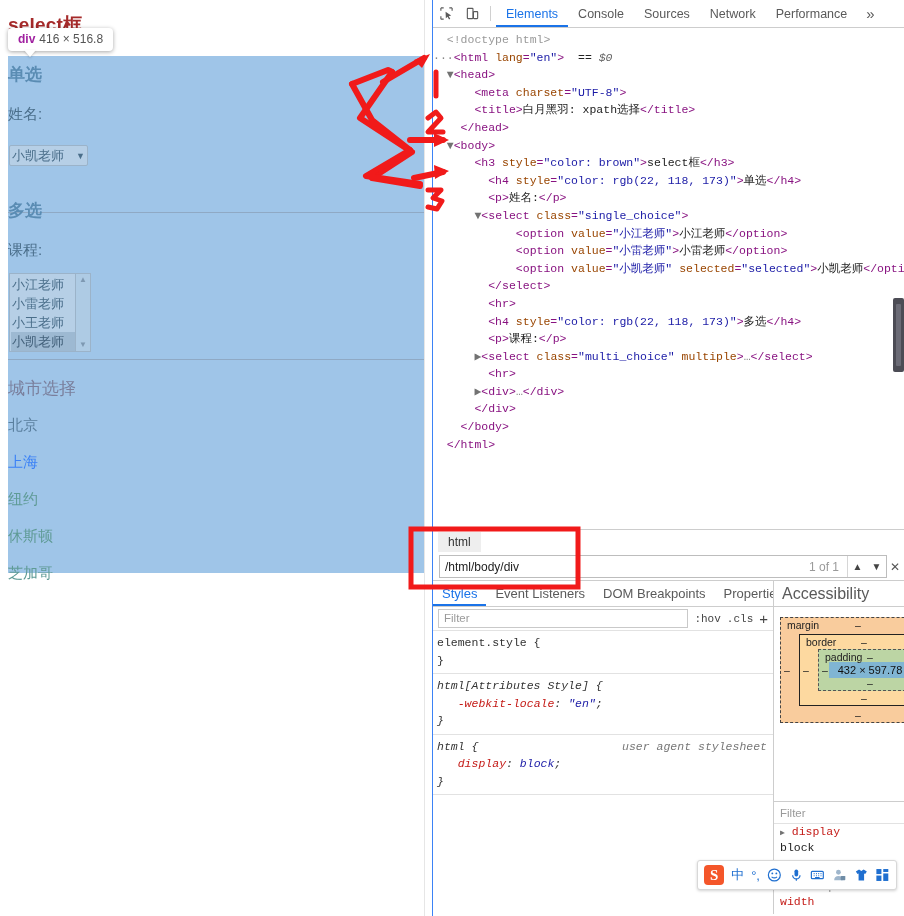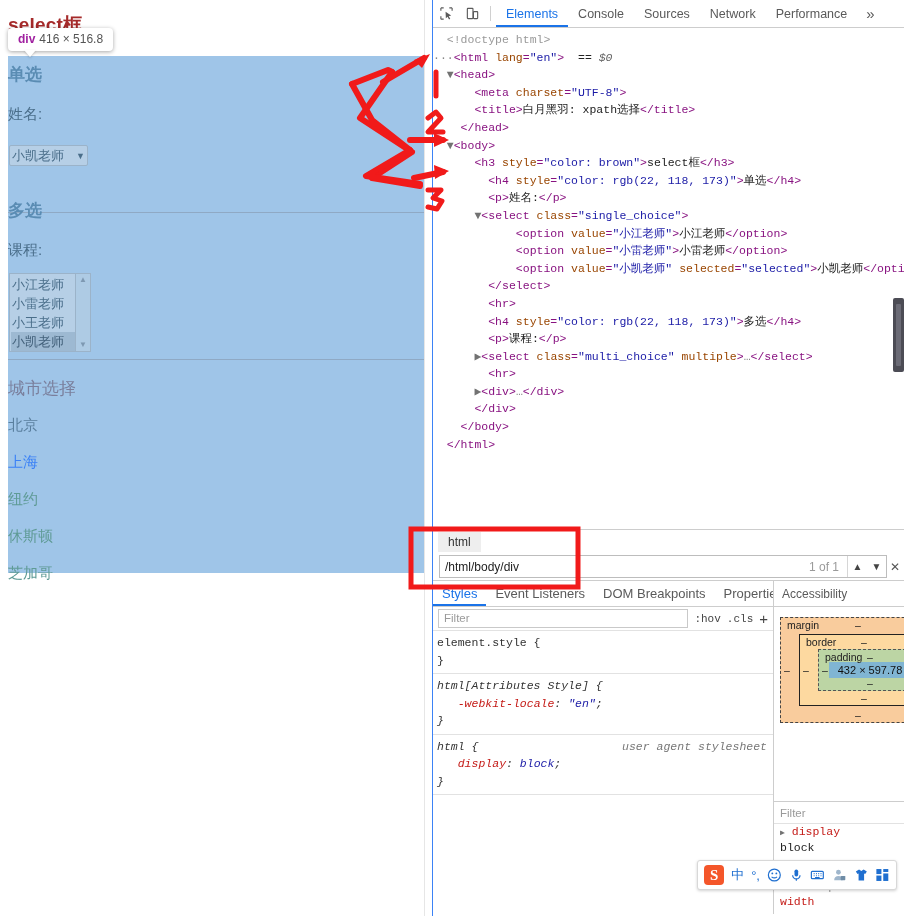--- a/index.html
+++ b/index.html
@@ -229,21 +229,21 @@
   }
 
   
   #computed-pane {
     width: 130px; height: 333px; background: #ffffff; overflow: hidden; position: relative;
   }
   #computed-tabs {
     height: 25px; display: flex; align-items: center;
     border-bottom: 1px solid #cdcdcd;
   }
-  #computed-tabs .ctab { font-size: 12px; color: #5a5a5a; padding: 0 8px; white-space: nowrap; }
+  #computed-tabs .ctab { font-size: 16px; color: #5a5a5a; padding: 0 8px; white-space: nowrap; }
   #boxmodel {
     margin: 10px 0 0 6px; width: 150px;
     font-family: "Liberation Sans", sans-serif; font-size: 11px; color: #222;
   }
   .bm-margin {
     border: 1px dashed #444; background: #f9cc9d; padding: 2px 0 2px 0;
     position: relative;
   }
   .bm-border {
     border: 1px solid #222; background: #fdd9a0; margin: 14px 6px 14px 18px;

